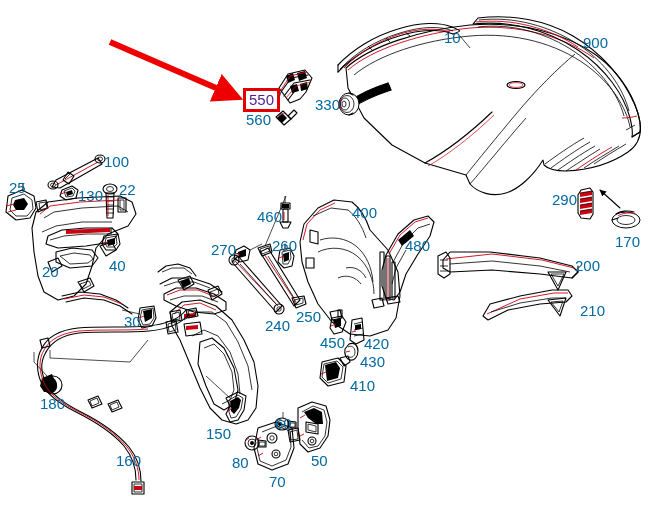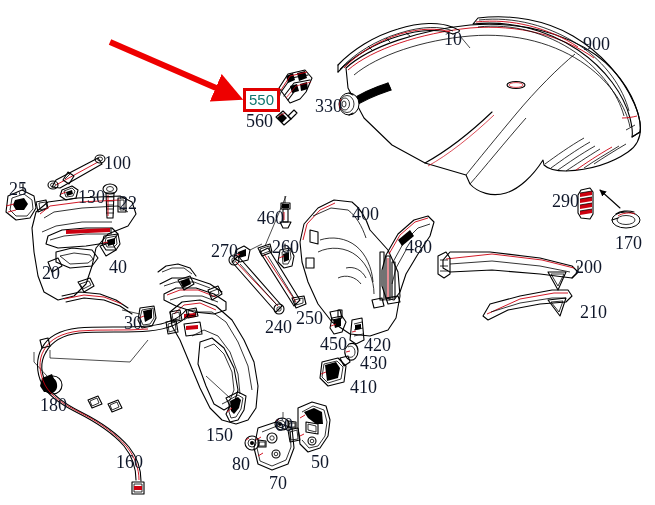--- a/index.html
+++ b/index.html
@@ -6,32 +6,32 @@
   body{
     font-family:"Liberation Sans", sans-serif;
     width:655px;height:505px;overflow:hidden;
   }
   #diagram-root{
     position:relative;width:655px;height:505px;background:#ffffff;
   }
   #svg-layer{position:absolute;inset:0;width:655px;height:505px;}
   .lbl{
     position:absolute;
-    font-family:Liberation Serif, serif;
-    font-size:18px;
-    color:#0f172a;
+    font-family:Liberation Sans, sans-serif;
+    font-size:15px;
+    color:#0369a1;
     line-height:1;
     white-space:nowrap;
     letter-spacing:0px;
   }
   .lbl-hl{
     position:absolute;
     font-family:"Liberation Sans", sans-serif;
     font-size:15px;
-    color:#0f766e;
+    color:#4c1d95;
     line-height:1;
     white-space:nowrap;
     background:#ffffff;
     border:3px solid #e00000;
     padding:1px 3px 2px 3px;
     box-sizing:border-box;
   }
 </style>
 </head>
 <body>
@@ -510,21 +510,21 @@
     <span class="lbl" style="left:444px;top:30px;">10</span>
     <span class="lbl" style="left:583px;top:35px;">900</span>
 
     <span class="lbl-hl" style="left:243px;top:88px;">550</span>
 
     <span class="lbl" style="left:315px;top:97px;">330</span>
     <span class="lbl" style="left:246px;top:112px;">560</span>
     <span class="lbl" style="left:104px;top:154px;">100</span>
     <span class="lbl" style="left:9px;top:180px;">25</span>
     <span class="lbl" style="left:78px;top:188px;">130</span>
-    <span class="lbl" style="left:119px;top:182px;margin-top:12px;">22</span>
+    <span class="lbl" style="left:119px;top:182px;">22</span>
     <span class="lbl" style="left:552px;top:192px;text-align:right;">290</span>
     <span class="lbl" style="left:257px;top:209px;text-align:center;">460</span>
     <span class="lbl" style="left:352px;top:205px;">400</span>
     <span class="lbl" style="left:615px;top:234px;">170</span>
     <span class="lbl" style="left:211px;top:242px;">270</span>
     <span class="lbl" style="left:272px;top:238px;">260</span>
     <span class="lbl" style="left:405px;top:238px;">480</span>
     <span class="lbl" style="left:42px;top:264px;">20</span>
     <span class="lbl" style="left:109px;top:258px;">40</span>
     <span class="lbl" style="left:575px;top:258px;">200</span>

